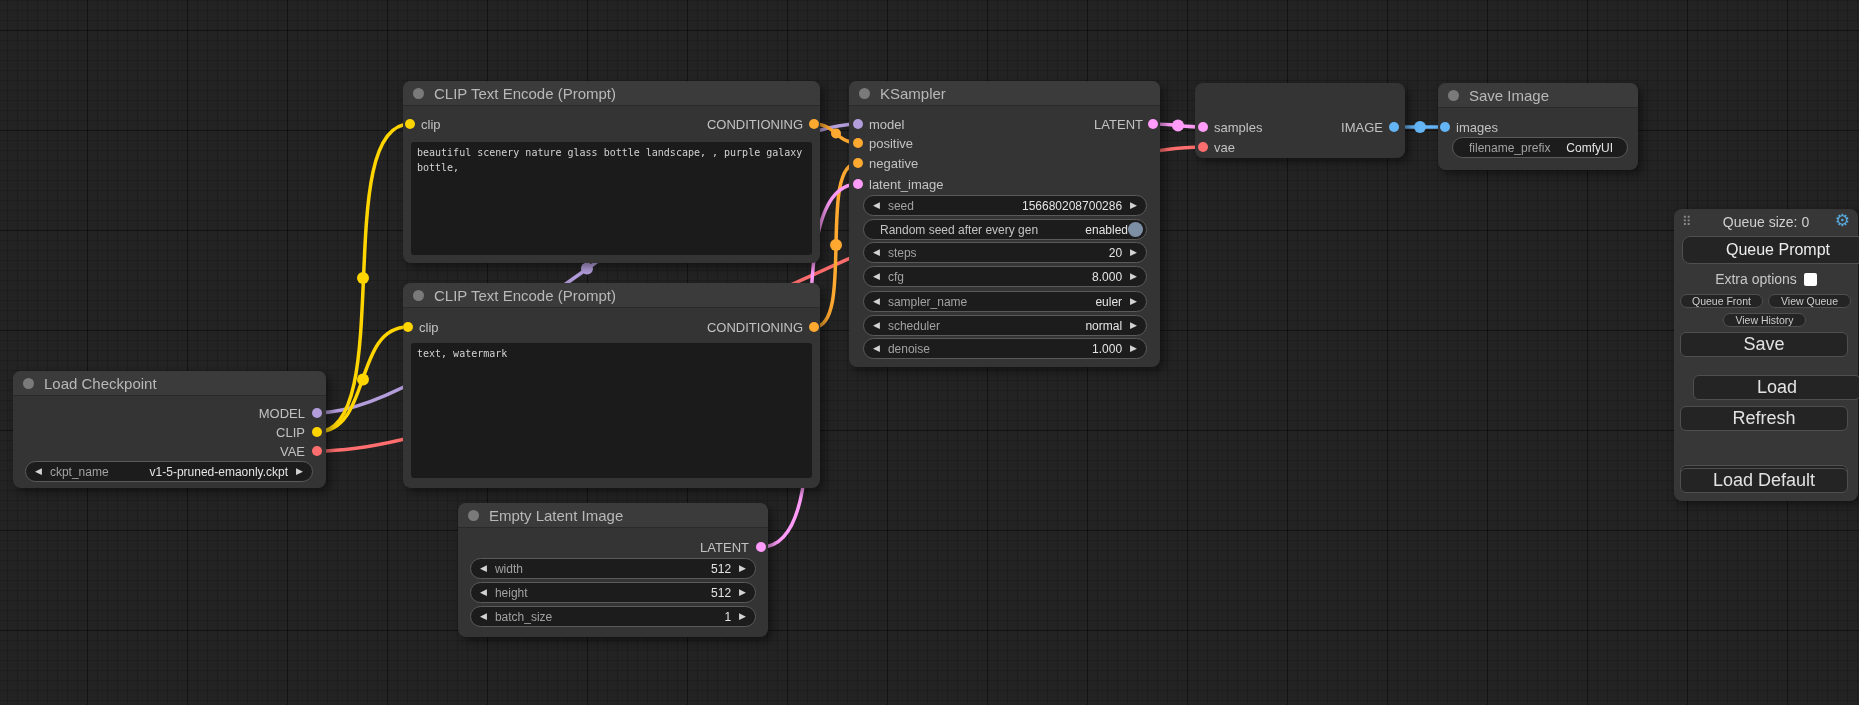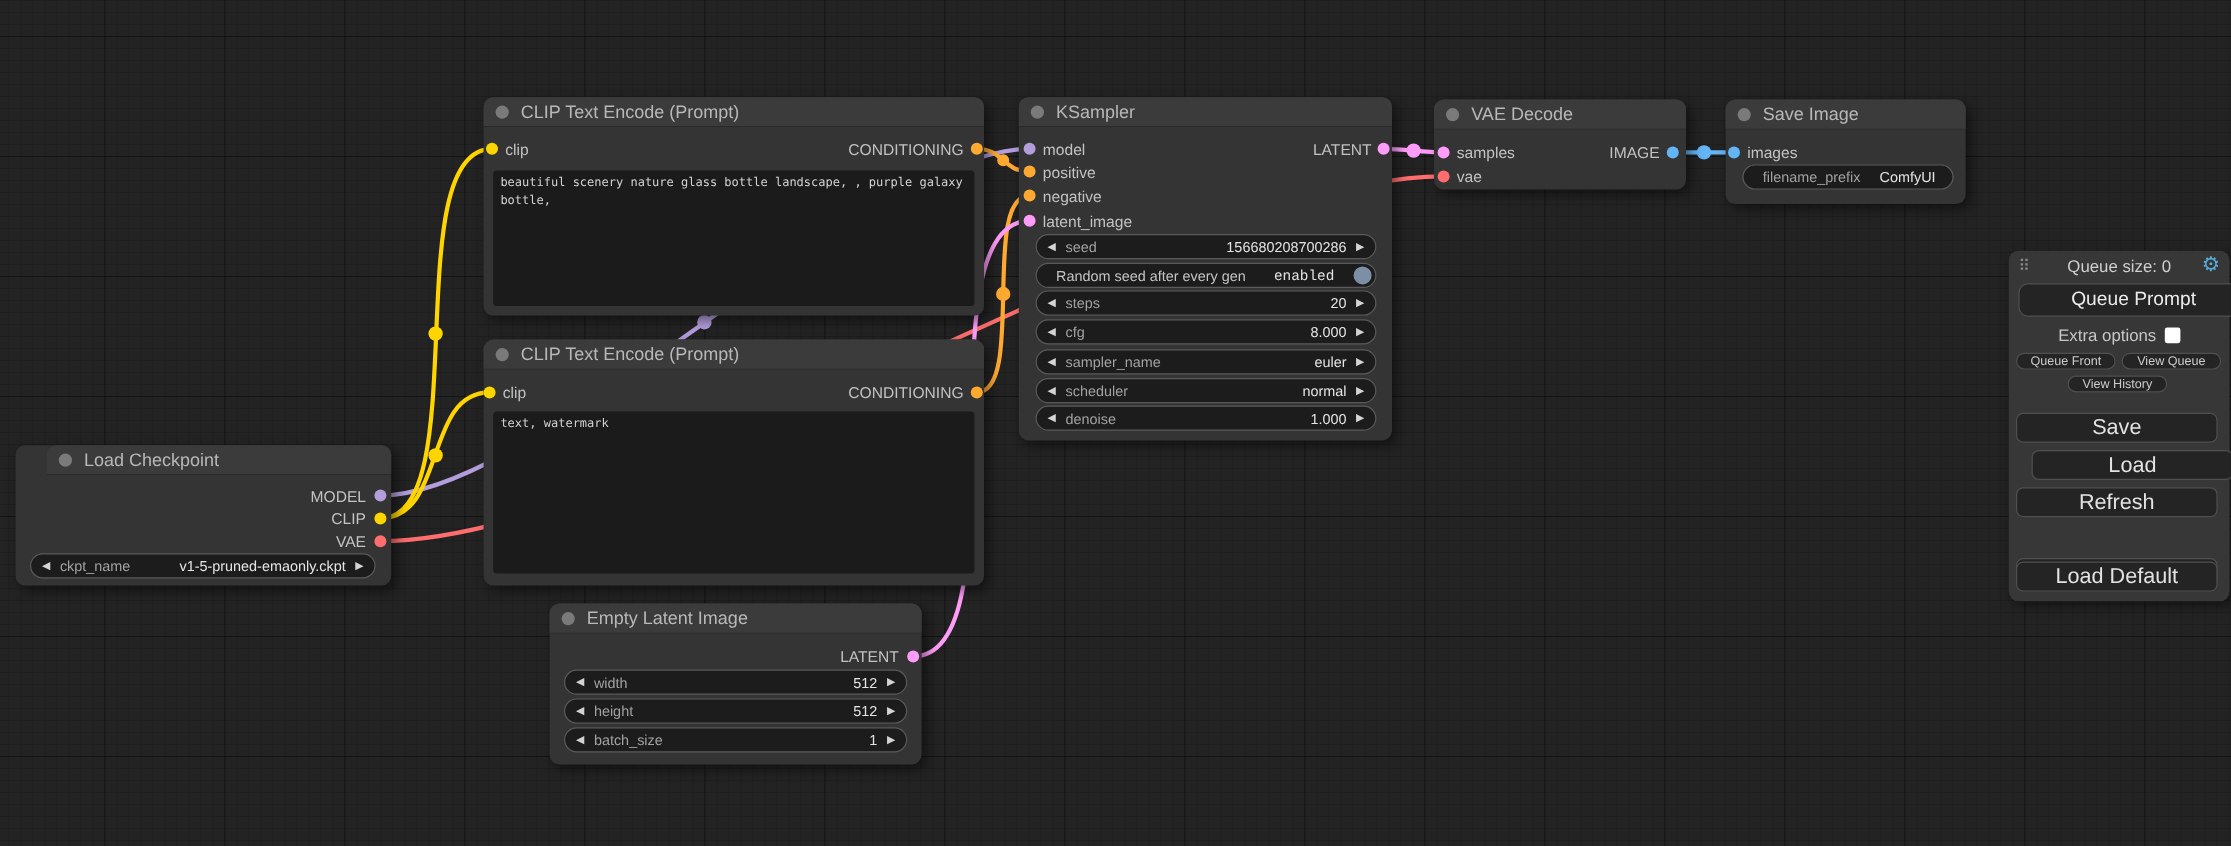--- a/index.html
+++ b/index.html
@@ -93,21 +93,21 @@
 
   <circle class="d-model" cx="587" cy="268.5" r="6"></circle>
   <circle class="d-clip" cx="363" cy="278" r="6"></circle>
   <circle class="d-clip" cx="363" cy="379.5" r="6"></circle>
   <circle class="d-cond" cx="836" cy="133.5" r="5"></circle>
   <circle class="d-cond" cx="836" cy="245" r="6"></circle>
   <circle class="d-latent" cx="1178" cy="125.5" r="6"></circle>
   <circle class="d-image" cx="1420" cy="127" r="6"></circle>
 </svg>
 
-<div class="node" style="left:13px;top:371px;width:313px;height:117px;padding-left:26px;">
+<div class="node" style="left:13px;top:371px;width:313px;height:117px;">
   <div class="node-header">
     <span class="title-dot"></span>
     <span class="node-title">Load Checkpoint</span>
   </div>
   <div class="slot-label out" style="right:21px;top:35px;">MODEL</div>
   <div class="slot-dot" style="left:299px;top:37px;background:var(--link-model);"></div>
   <div class="slot-label out" style="right:21px;top:54px;">CLIP</div>
   <div class="slot-dot" style="left:299px;top:56px;background:var(--link-clip);"></div>
   <div class="slot-label out" style="right:21px;top:73px;">VAE</div>
   <div class="slot-dot" style="left:299px;top:75px;background:var(--link-vae);"></div>
@@ -187,21 +187,21 @@
   <div class="slot-dot" style="left:299px;top:38px;background:var(--link-latent);"></div>
 
   <div class="widget" style="left:14px;top:114px;width:284px;">
     <span class="arrow left">◀</span>
     <span class="w-label">seed</span>
     <span class="w-value">156680208700286</span>
     <span class="arrow right">▶</span>
   </div>
   <div class="widget no-arrows" style="left:14px;top:138px;width:284px;">
     <span class="w-label" style="color:#c4c4c4;">Random seed after every gen</span>
-    <span class="w-value" style="margin-right:16px;font-family:Liberation Mono, monospace;">enabled</span>
+    <span class="w-value" style="margin-right:0;">enabled</span>
     <span class="toggle-dot"></span>
   </div>
   <div class="widget" style="left:14px;top:161px;width:284px;">
     <span class="arrow left">◀</span>
     <span class="w-label">steps</span>
     <span class="w-value">20</span>
     <span class="arrow right">▶</span>
   </div>
   <div class="widget" style="left:14px;top:185px;width:284px;">
     <span class="arrow left">◀</span>
@@ -223,24 +223,20 @@
   </div>
   <div class="widget" style="left:14px;top:257px;width:284px;">
     <span class="arrow left">◀</span>
     <span class="w-label">denoise</span>
     <span class="w-value">1.000</span>
     <span class="arrow right">▶</span>
   </div>
 </div>
 
 <div class="node" style="left:1195px;top:83px;width:210px;height:75px;">
-  <div class="node-header">
-    <span class="title-dot"></span>
-    <span class="node-title">VAE Decode</span>
-  </div>
   <div class="slot-dot" style="left:3px;top:39px;background:var(--link-latent);"></div>
   <div class="slot-label" style="left:19px;top:37px;">samples</div>
   <div class="slot-dot" style="left:3px;top:59px;background:var(--link-vae);"></div>
   <div class="slot-label" style="left:19px;top:57px;">vae</div>
   <div class="slot-label out" style="right:22px;top:37px;">IMAGE</div>
   <div class="slot-dot" style="left:194px;top:39px;background:var(--link-image);"></div>
 </div>
 
 <div class="node" style="left:1438px;top:83px;width:200px;height:87px;">
   <div class="node-header">
@@ -262,18 +258,18 @@
     <span class="gear">⚙</span>
   </div>
   <div class="btn btn-queue">Queue Prompt</div>
   <div class="extra-row">
     <span class="extra-label">Extra options</span>
     <span class="checkbox"></span>
   </div>
   <div class="btn btn-small" style="left:6px;top:85px;width:83px;">Queue Front</div>
   <div class="btn btn-small" style="left:94px;top:85px;width:83px;">View Queue</div>
   <div class="btn btn-small" style="left:49px;top:104px;width:83px;">View History</div>
-  <div class="btn btn-big" style="top:135px;">Save</div>
+  <div class="btn btn-big" style="top:123px;">Save</div>
   <div class="btn btn-big" style="top:166px;margin-left:13px;">Load</div>
   <div class="btn btn-big" style="top:197px;">Refresh</div>
   <div class="btn btn-big" style="top:228px;margin-top:28px;">Clear</div>
   <div class="btn btn-big" style="top:259px;">Load Default</div>
 </div>
 
 </body></html>

